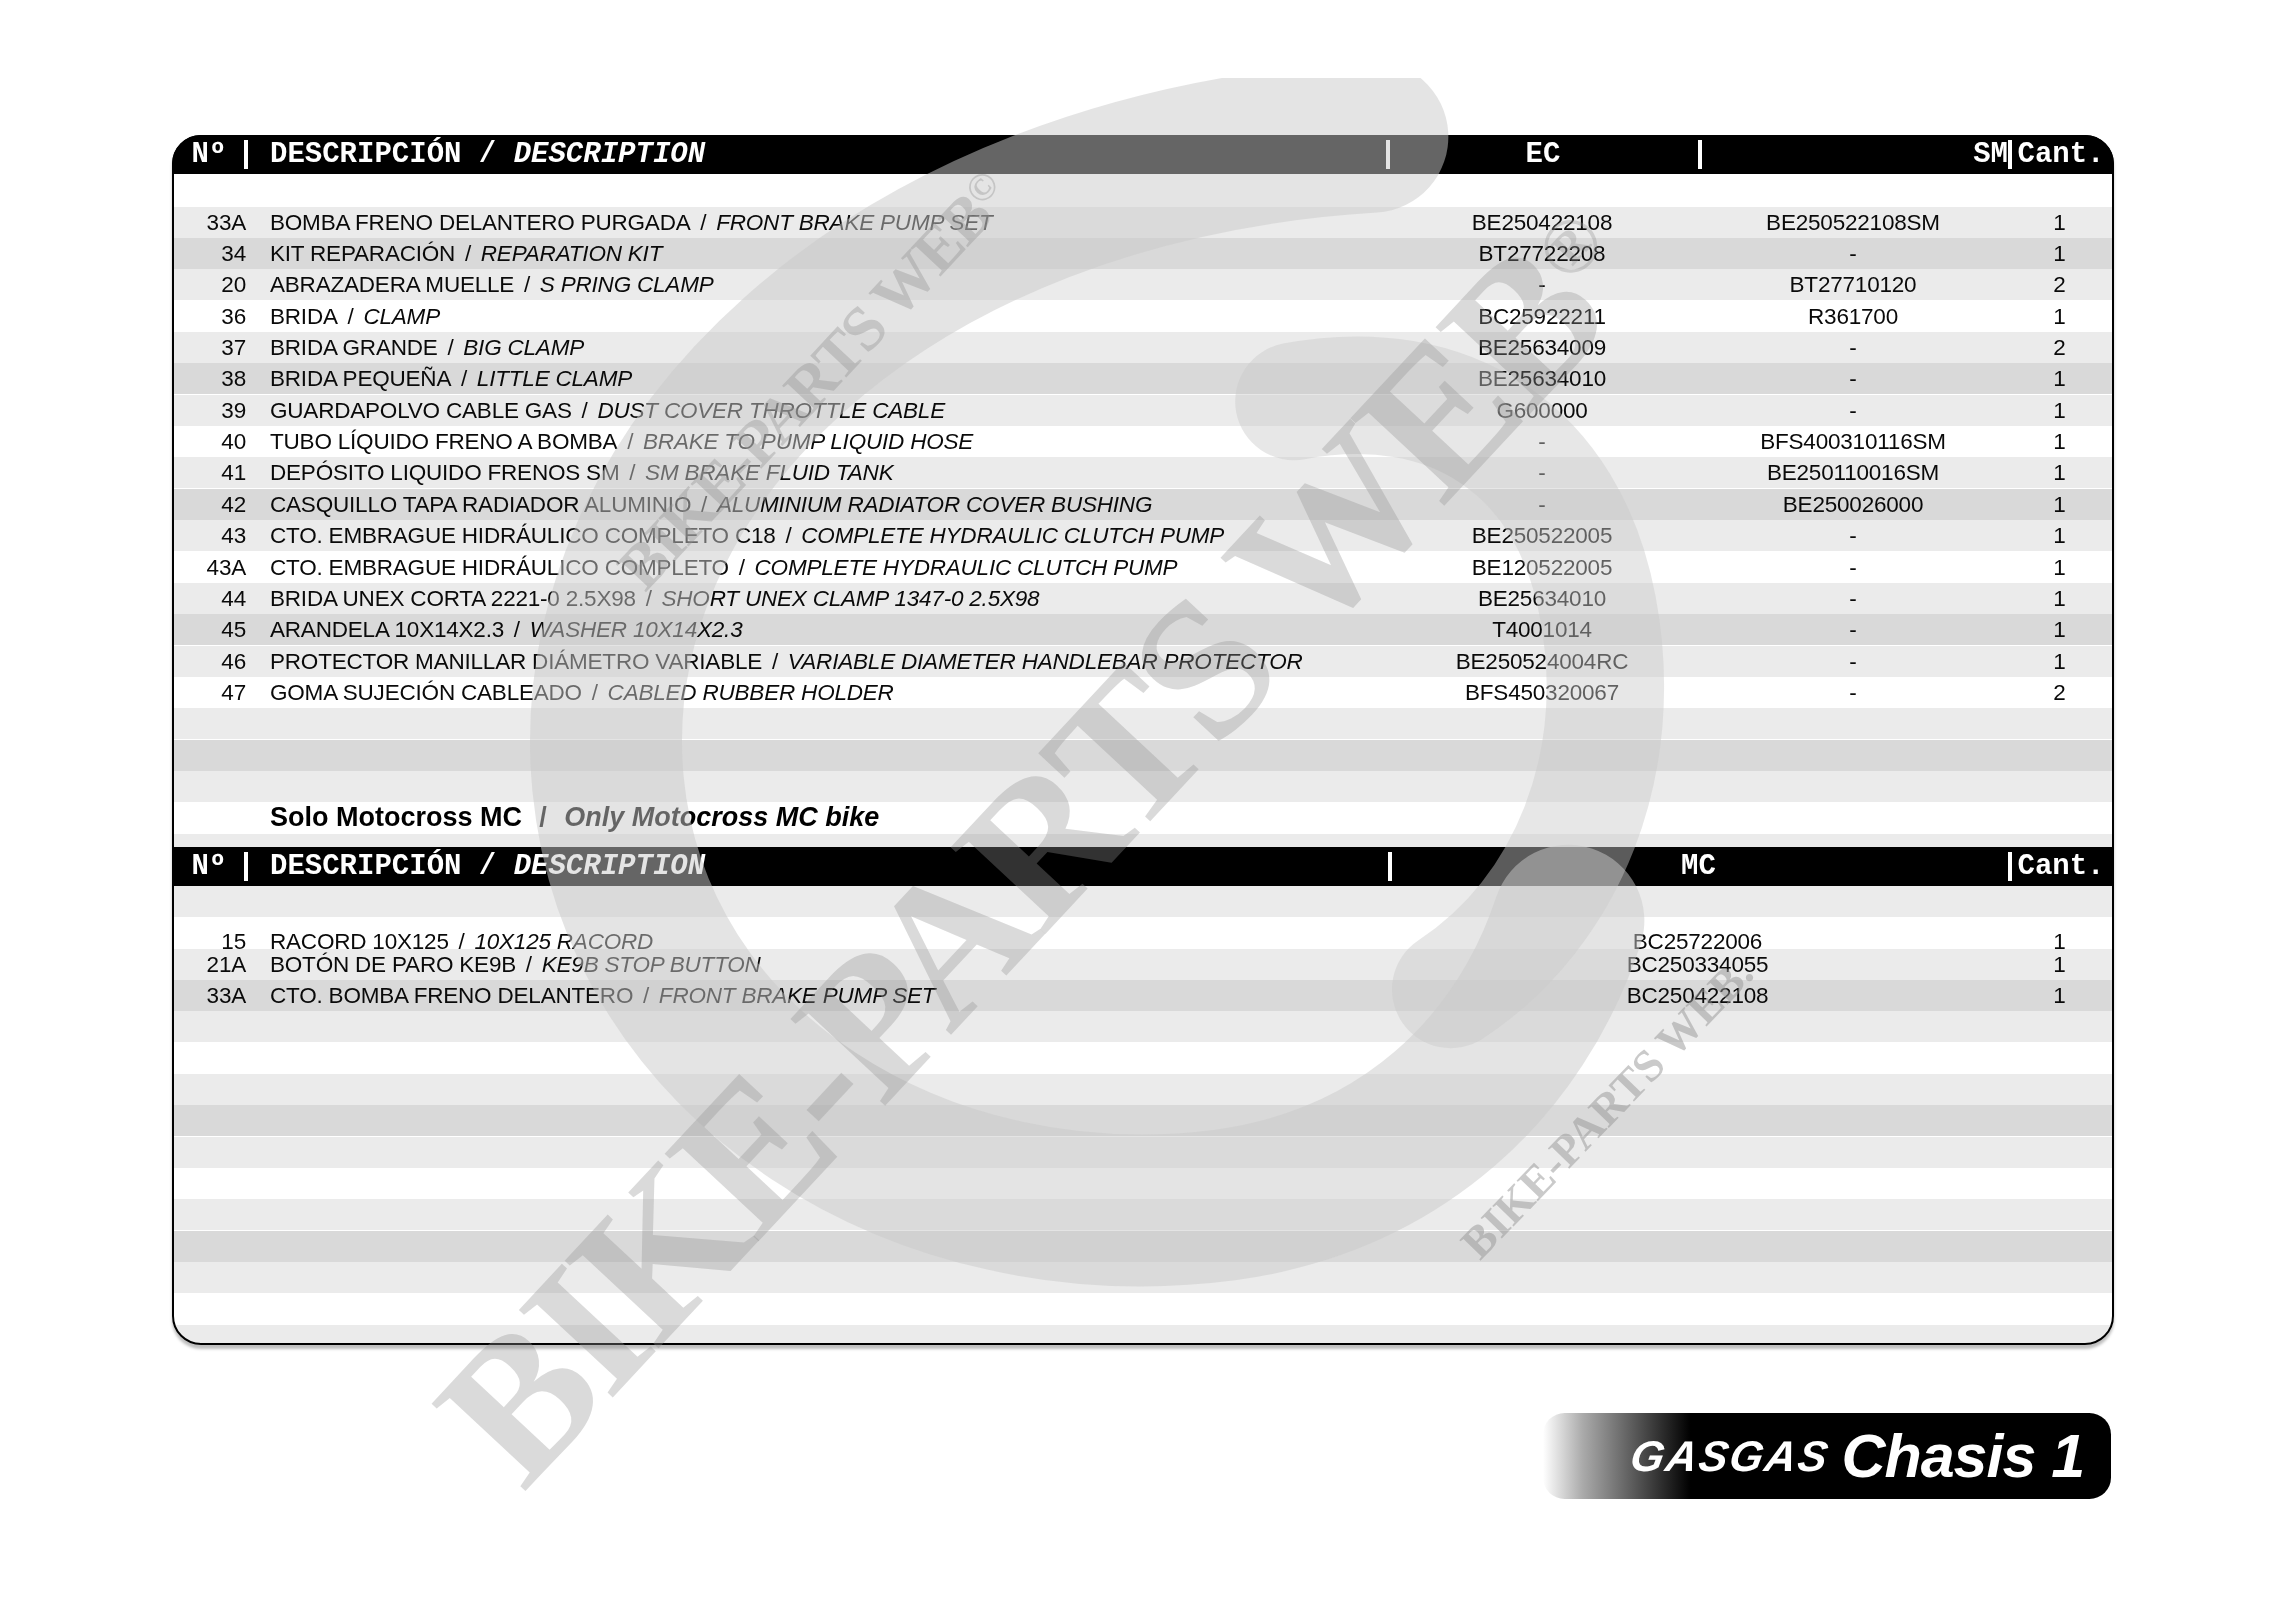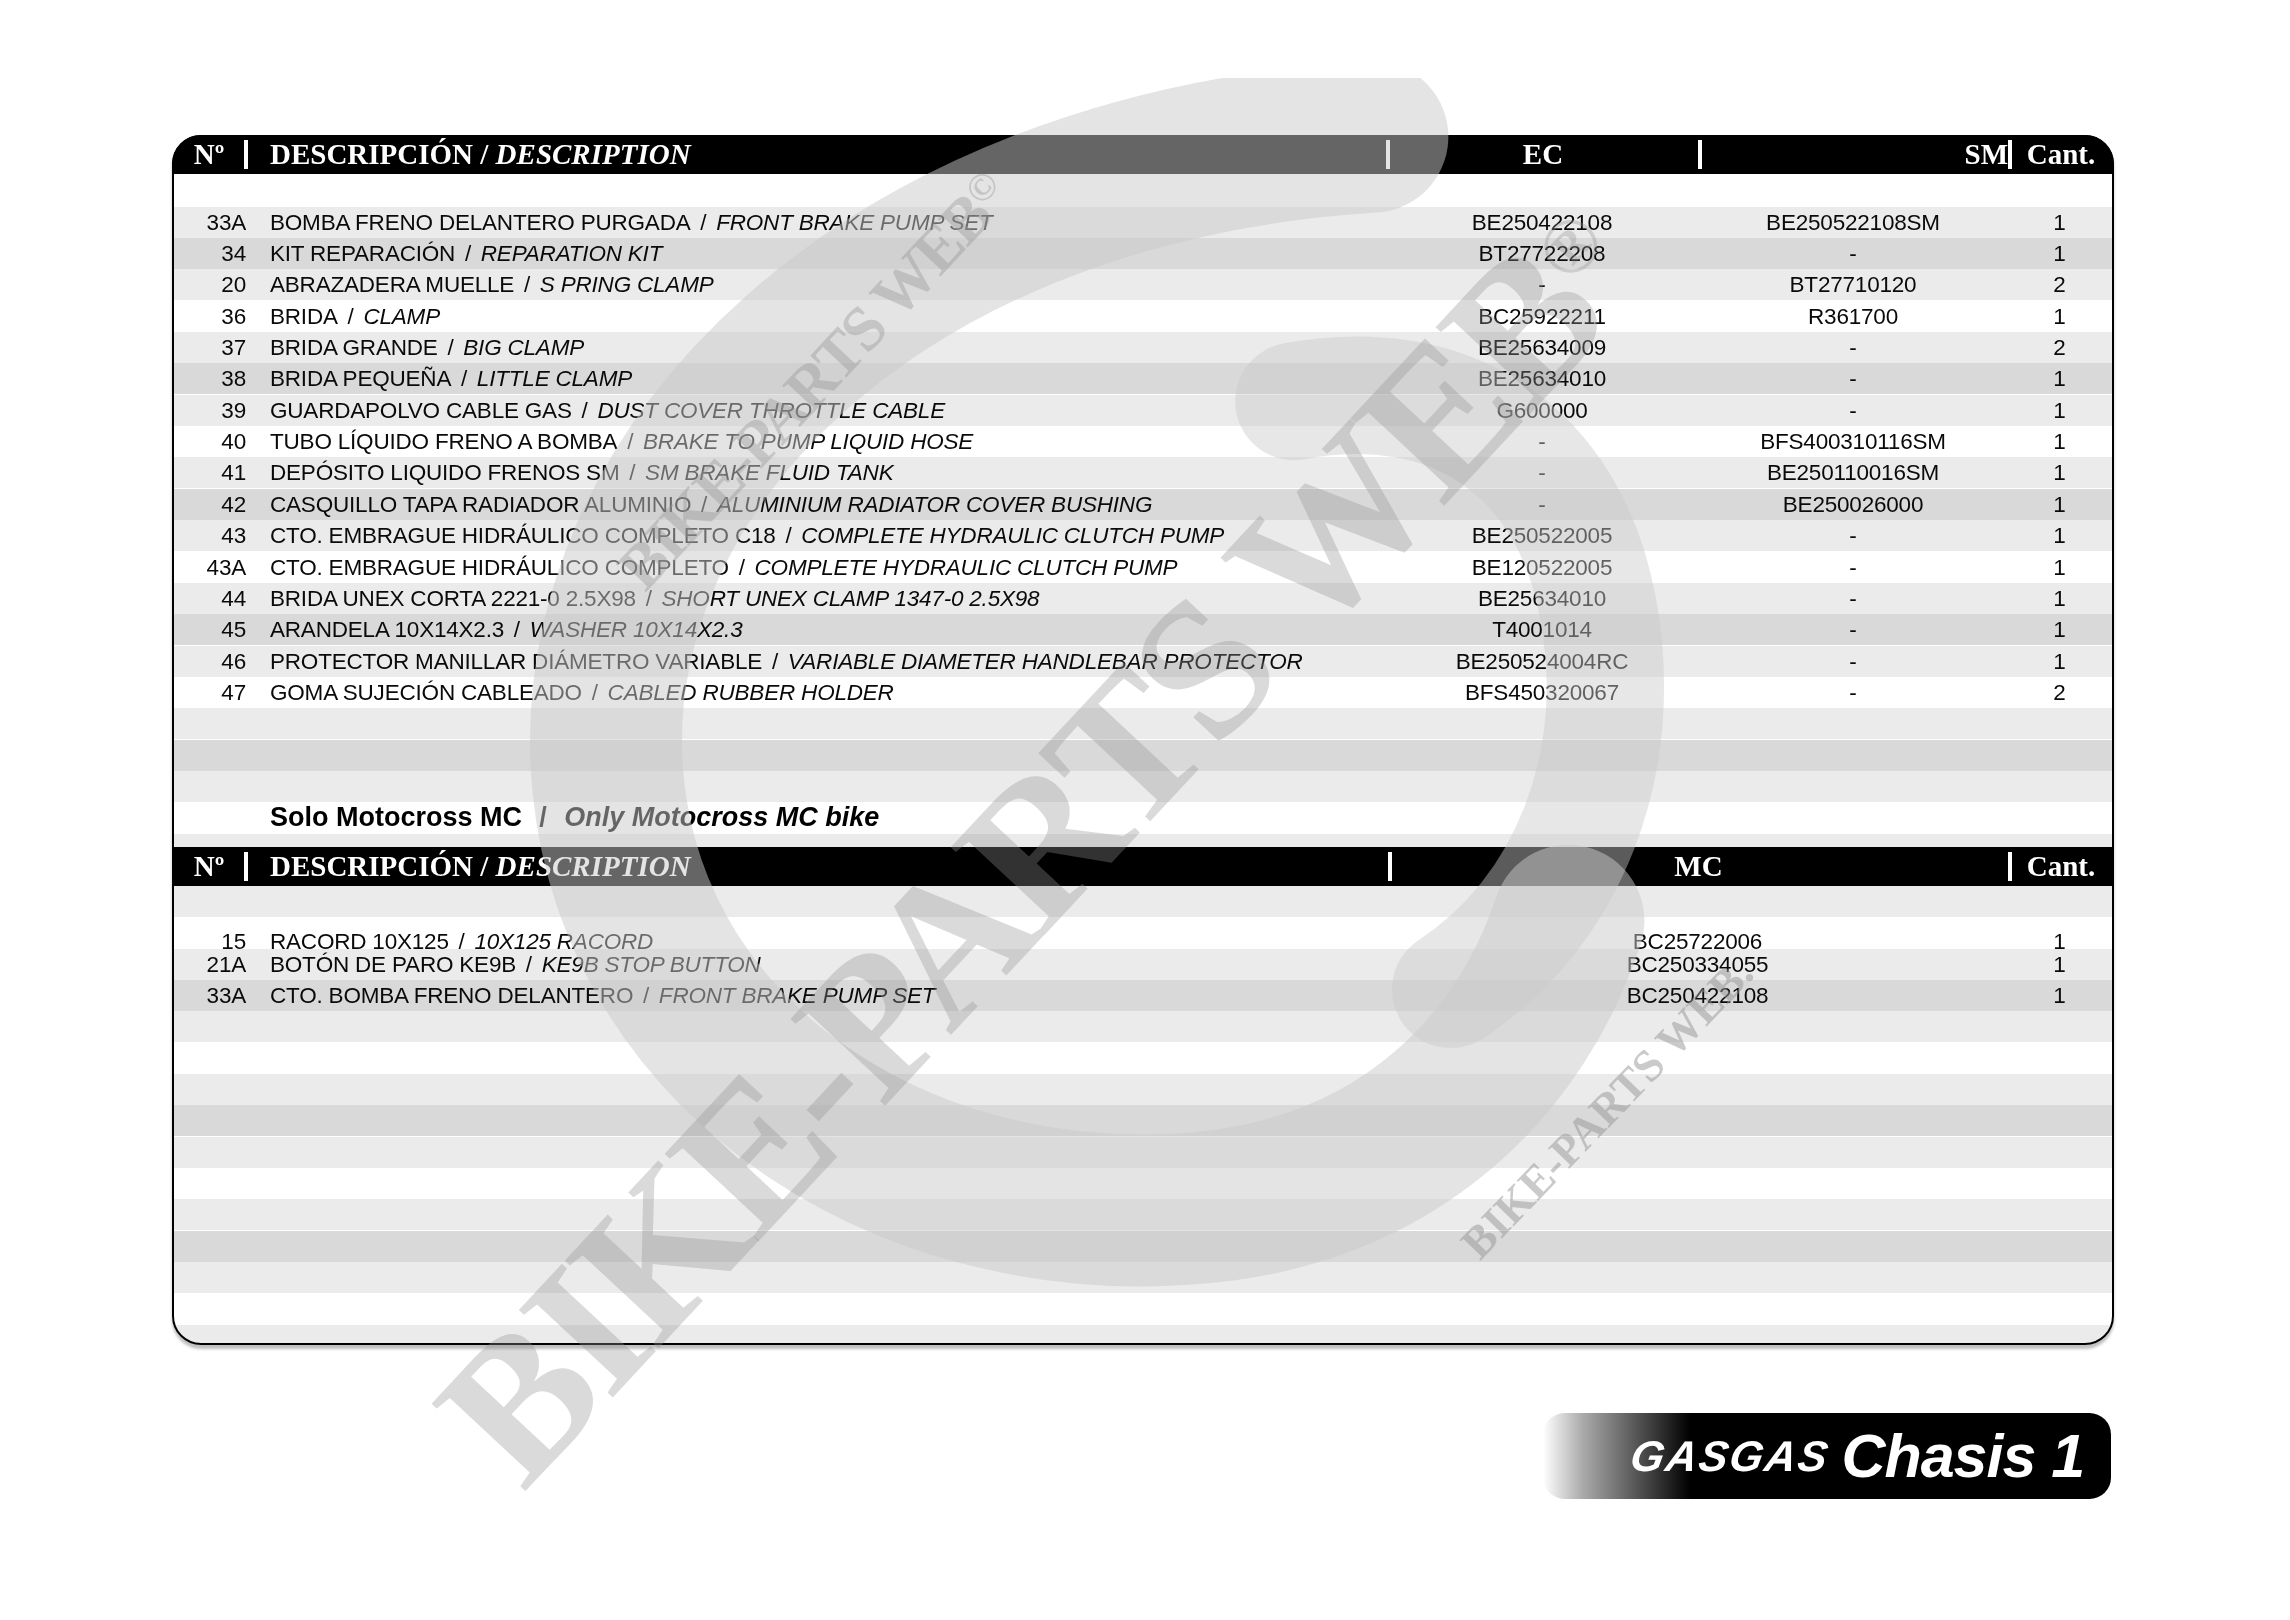--- a/index.html
+++ b/index.html
@@ -8,21 +8,21 @@
   .panel{position:absolute;left:172px;top:135px;width:1942px;height:1210px;background:#ffffff;
          border-radius:29px;overflow:hidden;z-index:1;}
   .panel-border{position:absolute;left:172px;top:135px;width:1942px;height:1210px;box-sizing:border-box;
          border:2.9px solid #000;border-radius:29px;z-index:40;pointer-events:none;
          box-shadow:0 3.9px 2.9px rgba(0,0,0,0.25);}
   .stripe{position:absolute;left:0;width:100%;height:31px;}
   .c-w{background:#ffffff}.c-l{background:#ebebeb}.c-m{background:#d9d9d9}
   .hdr{position:absolute;left:0;width:100%;height:39px;background:#000;z-index:5;}
   .hdr.top{border-radius:26.5px 26.5px 0 0;}
   .hdr .hcell{position:absolute;top:0;height:56px;line-height:39px;color:#fff;
-        font-family:Liberation Serif, serif;font-weight:bold;font-size:29px;white-space:nowrap;}
+        font-family:Liberation Mono, monospace;font-weight:bold;font-size:29px;white-space:nowrap;}
   .hdr .hdiv{position:absolute;top:4.9px;height:29px;width:3.9px;background:#fff;}
   .hd-en{font-style:italic;}
   .row{position:absolute;left:0;width:100%;height:31px;line-height:31px;font-size:22.5px;color:#0a0a0a;z-index:6;
        letter-spacing:-0.2px;white-space:nowrap;}
   .cell{position:absolute;top:0;height:31px;line-height:31px;}
   .cnum{left:0;width:74px;text-align:right;}
   .cdesc{left:98px;}
   .cec{left:1214px;width:312px;text-align:center;}
   .csm{left:1526px;width:310px;text-align:center;}
   .cqty1{left:1836px;width:103px;text-align:center;}

